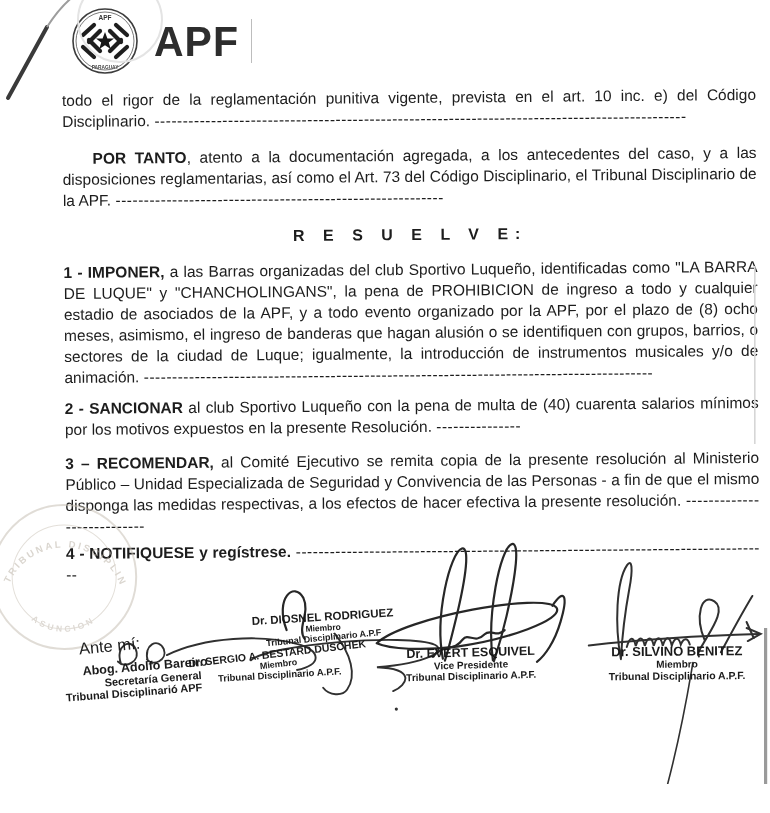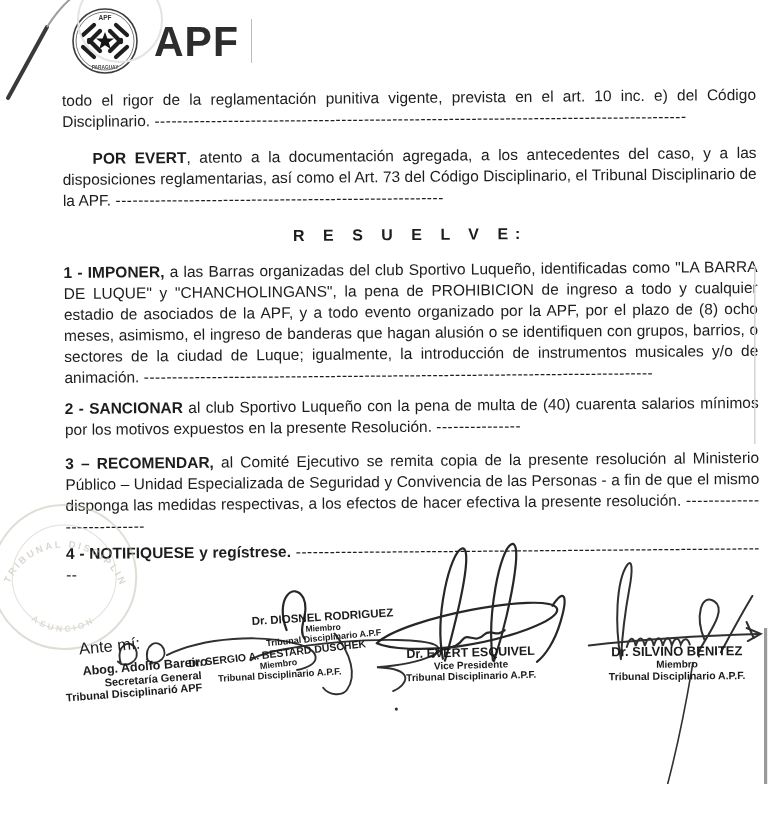--- a/index.html
+++ b/index.html
@@ -91,21 +91,21 @@
     <path d="M 8 98 L 47 27" stroke="#3a3a3a" stroke-width="4" stroke-linecap="round" fill="none"></path>
     <path d="M 47 27 C 58 10 66 2 74 -4" stroke="#9d9d9d" stroke-width="2" fill="none"></path>
     <circle cx="120" cy="20" r="42" fill="none" stroke="#e4e4e4" stroke-width="2"></circle>
   </svg>
 
   <div id="scan-body">
 
     <div id="doc">
       <p class="p-intro"><span>todo el rigor de la reglamentación punitiva vigente, prevista en el art. 10 inc. e) del Código Disciplinario. </span><span class="dashes">----------------------------------------------------------------------------------------------</span></p>
 
-      <p class="p-portanto"><span class="b">POR EVERT</span><span>, atento a la documentación agregada, a los antecedentes del caso, y a las disposiciones reglamentarias, así como el Art. 73 del Código Disciplinario, el Tribunal Disciplinario de la APF. </span><span class="dashes">----------------------------------------------------------</span></p>
+      <p class="p-portanto"><span class="b">POR TANTO</span><span>, atento a la documentación agregada, a los antecedentes del caso, y a las disposiciones reglamentarias, así como el Art. 73 del Código Disciplinario, el Tribunal Disciplinario de la APF. </span><span class="dashes">----------------------------------------------------------</span></p>
 
       <p class="h-resuelve">R E S U E L V E:</p>
 
       <p class="p-item1"><span class="b">1 - IMPONER,</span><span> a las Barras organizadas del club Sportivo Luqueño, identificadas como "LA BARRA DE LUQUE" y "CHANCHOLINGANS", la pena de PROHIBICION de ingreso a todo y cualquier estadio de asociados de la APF, y a todo evento organizado por la APF, por el plazo de (8) ocho meses, asimismo, el ingreso de banderas que hagan alusión o se identifiquen con grupos, barrios, o sectores de la ciudad de Luque; igualmente, la introducción de instrumentos musicales y/o de animación. </span><span class="dashes">------------------------------------------------------------------------------------------</span></p>
 
       <p class="p-item2"><span class="b">2 - SANCIONAR</span><span> al club Sportivo Luqueño con la pena de multa de (40) cuarenta salarios mínimos por los motivos expuestos en la presente Resolución. </span><span class="dashes">---------------</span></p>
 
       <p class="p-item3"><span class="b">3 – RECOMENDAR,</span><span> al Comité Ejecutivo se remita copia de la presente resolución al Ministerio Público – Unidad Especializada de Seguridad y Convivencia de las Personas - a fin de que el mismo disponga las medidas respectivas, a los efectos de hacer efectiva la presente resolución. </span><span class="dashes">---------------------------</span></p>
 
       <p class="p-item4"><span class="b">4 - NOTIFIQUESE y regístrese. </span><span class="dashes">------------------------------------------------------------------------------------</span></p>

